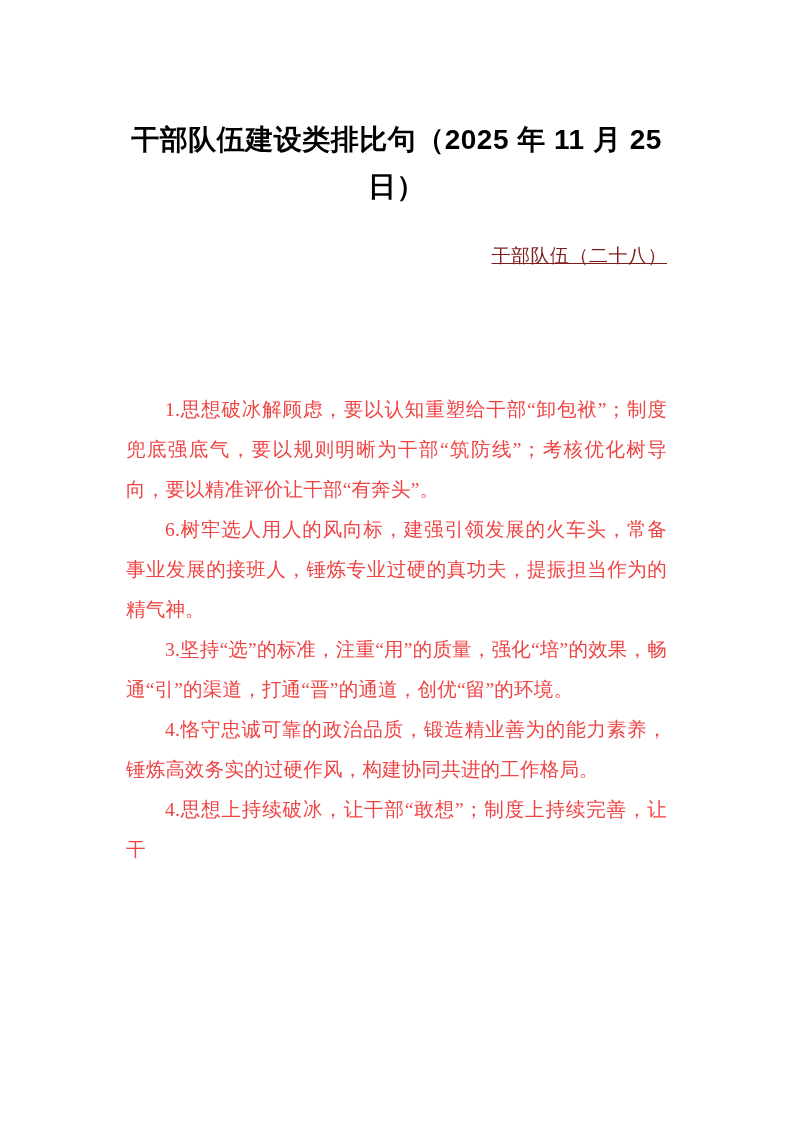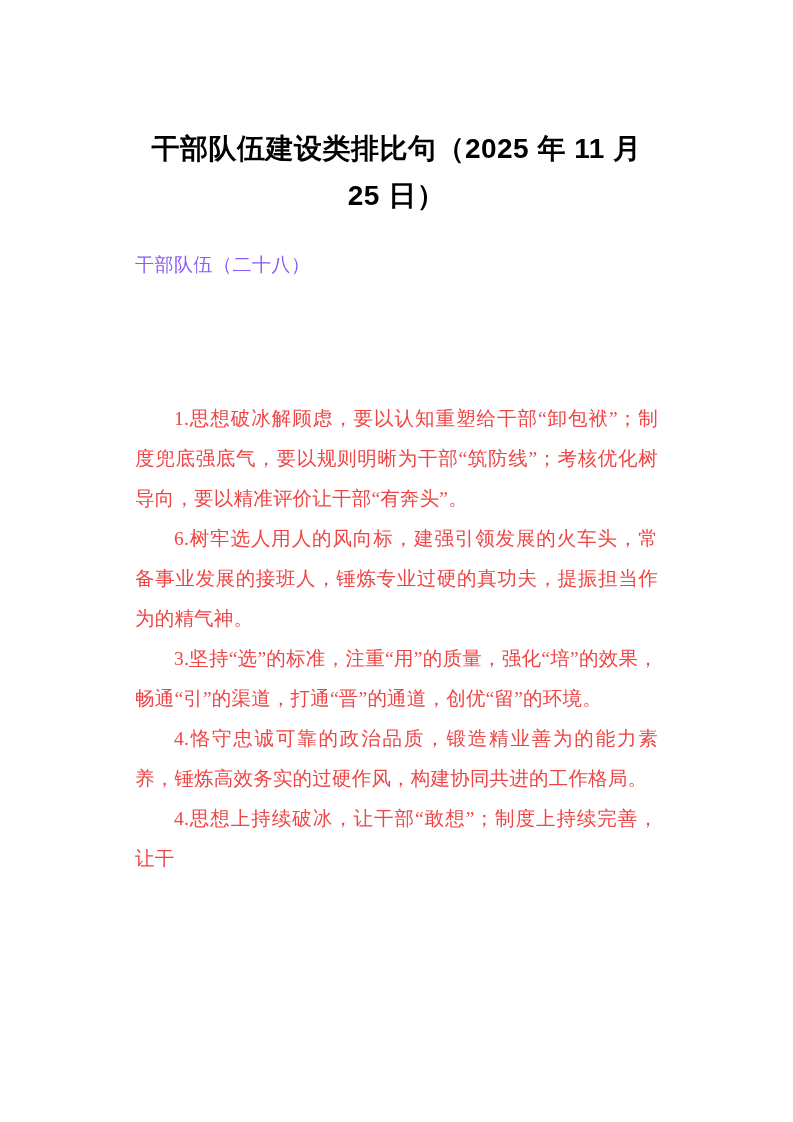--- a/index.html
+++ b/index.html
@@ -12,44 +12,45 @@
     height: 1122px;
     font-family: "Liberation Serif", "DejaVu Serif", serif;
     color: #000000;
     overflow: hidden;
   }
   .page {
     position: relative;
     width: 793px;
     height: 1122px;
     box-sizing: border-box;
-    padding: 17px;
+    padding: 8px;
     background: #ffffff;
   }
   .doc-title {
     margin: 0;
     padding: 0 118px;
     padding-top: 108px;
     font-family: "Liberation Sans", "DejaVu Sans", sans-serif;
     font-weight: bold;
     font-size: 28px;
     line-height: 47px;
     text-align: center;
     letter-spacing: 0.5px;
     color: #000000;
   }
   .doc-subtitle {
     margin: 0;
     padding: 0 118px;
     padding-top: 30px;
     font-size: 19px;
     line-height: 32px;
-    text-align: left;
-    color: #8b5cf6;
+    text-align: right;
+    color: #7f1d1d;
     letter-spacing: 0.5px;
+    text-decoration: underline;
   }
   .body-block {
     padding: 0 118px;
     padding-top: 118px;
   }
   .para {
     margin: 0;
     font-size: 19.5px;
     line-height: 40px;
     text-align: justify;

